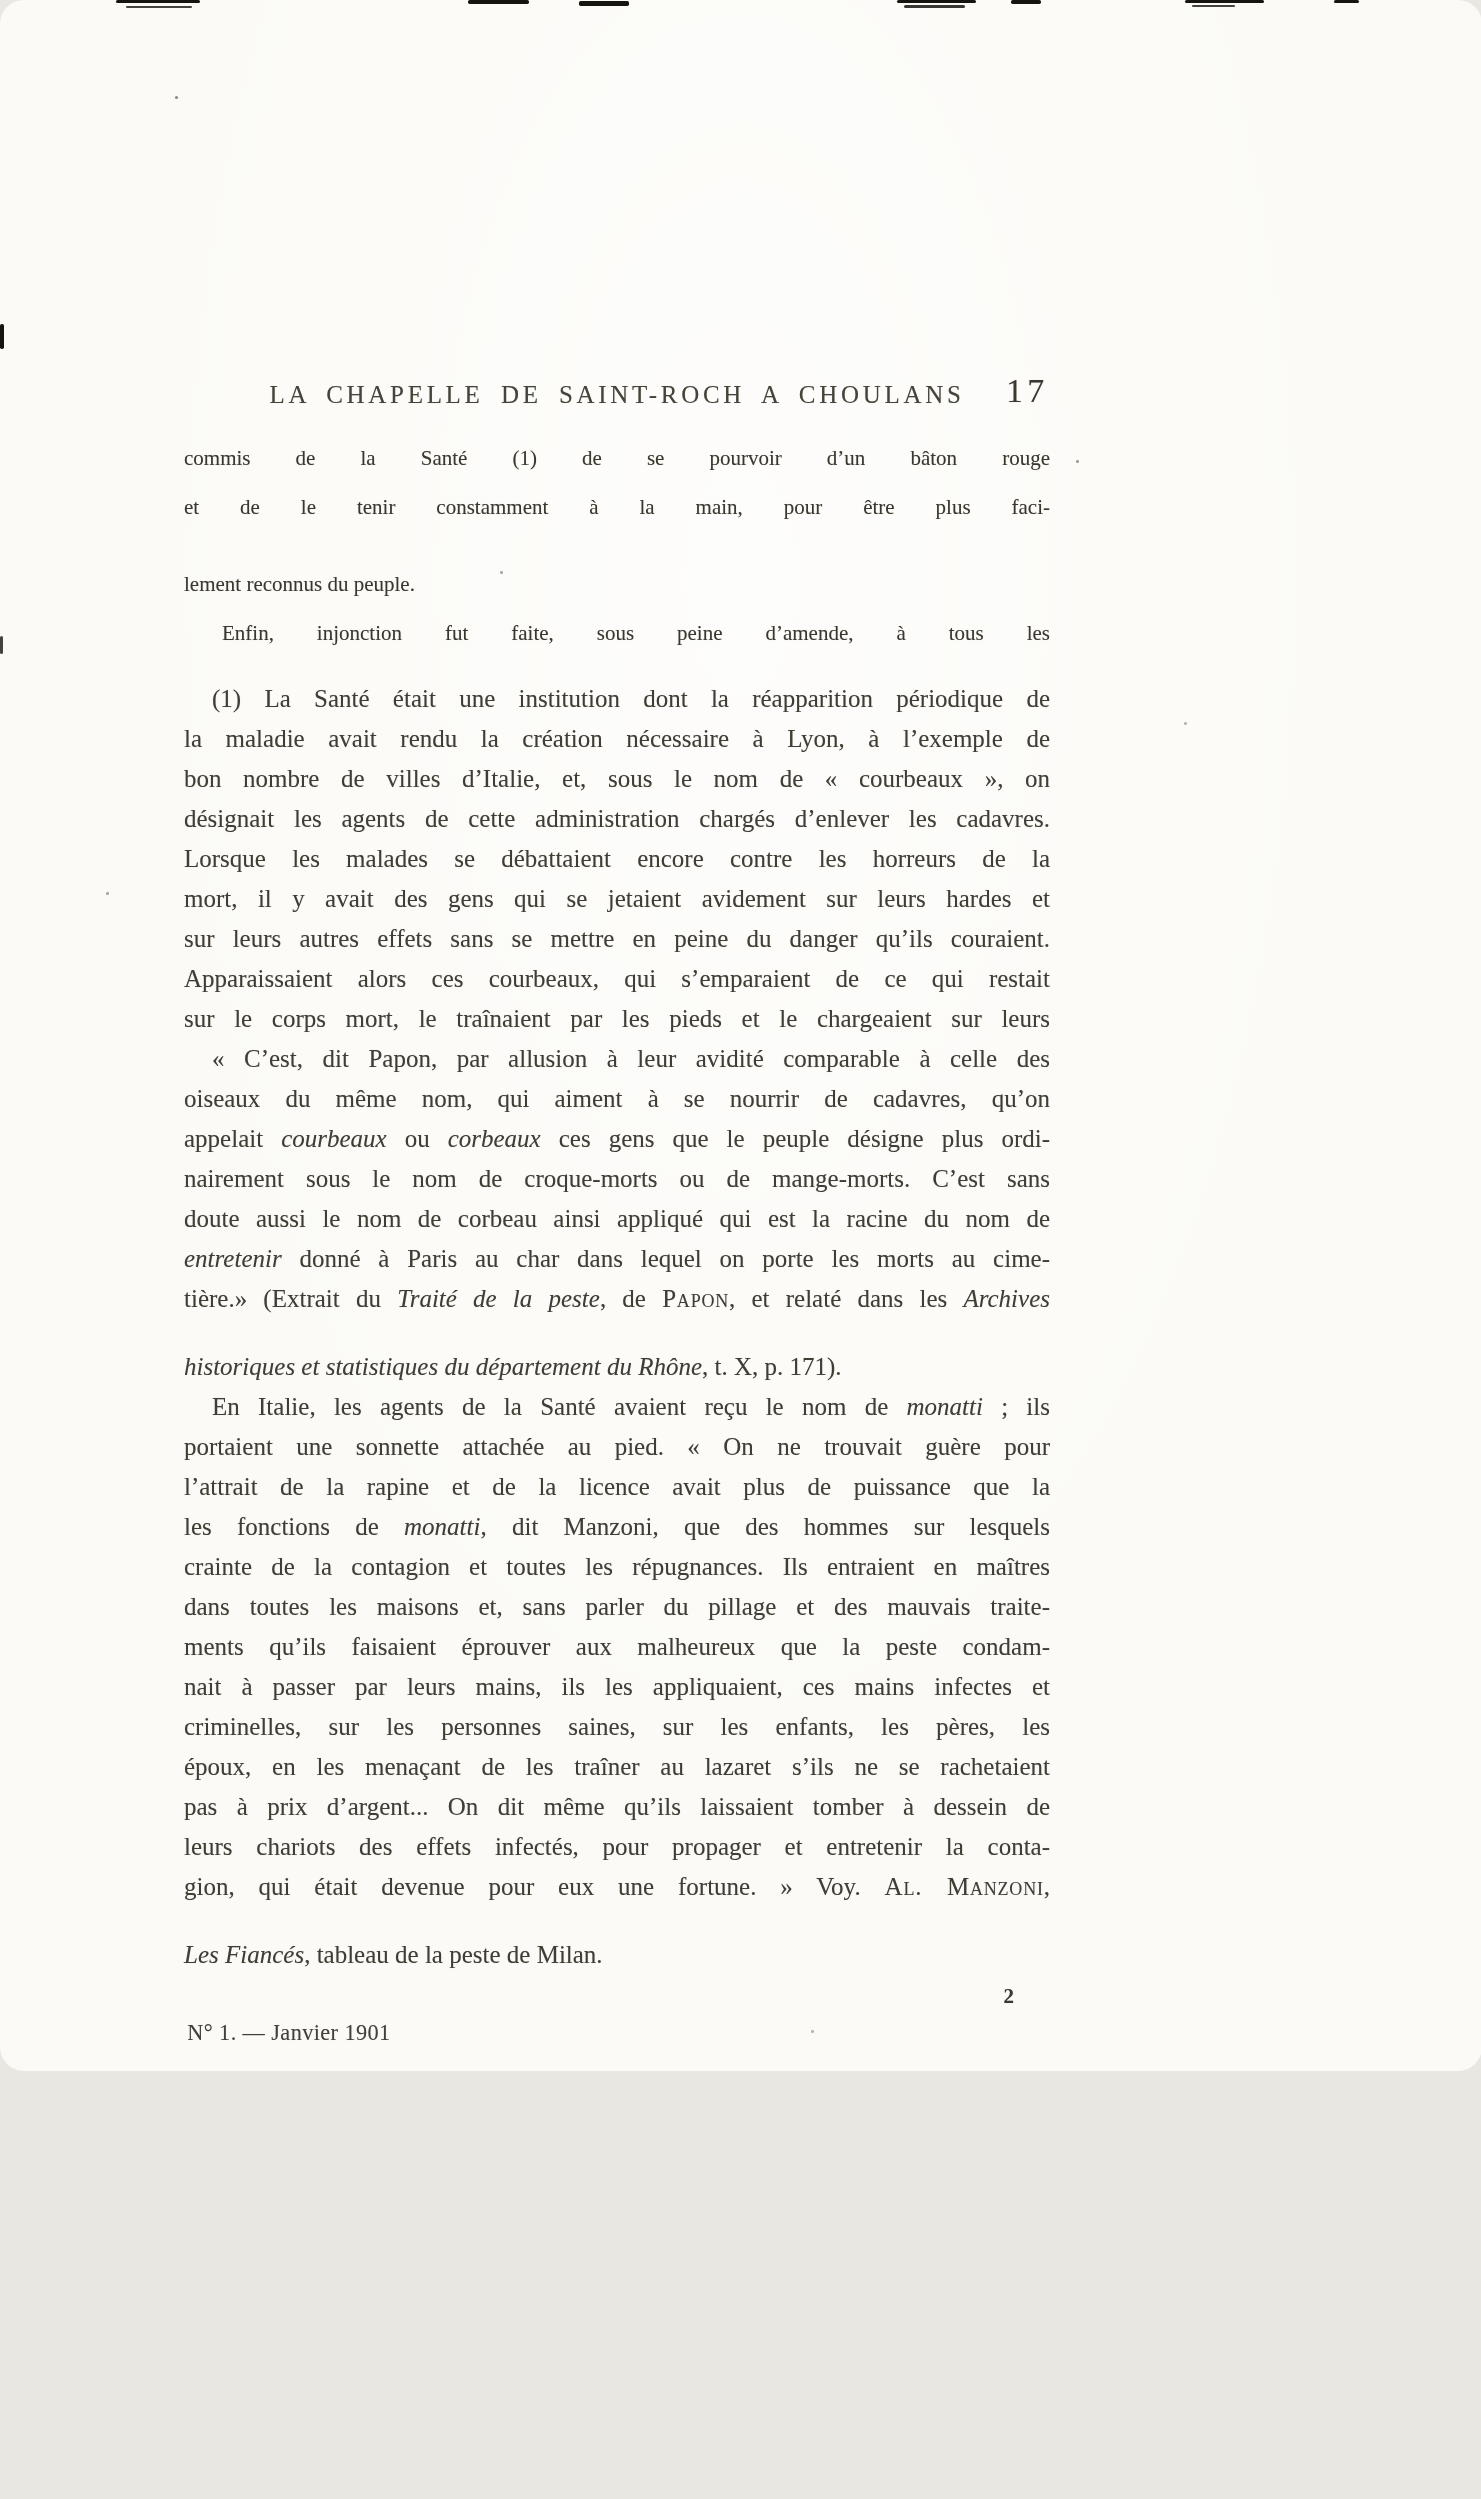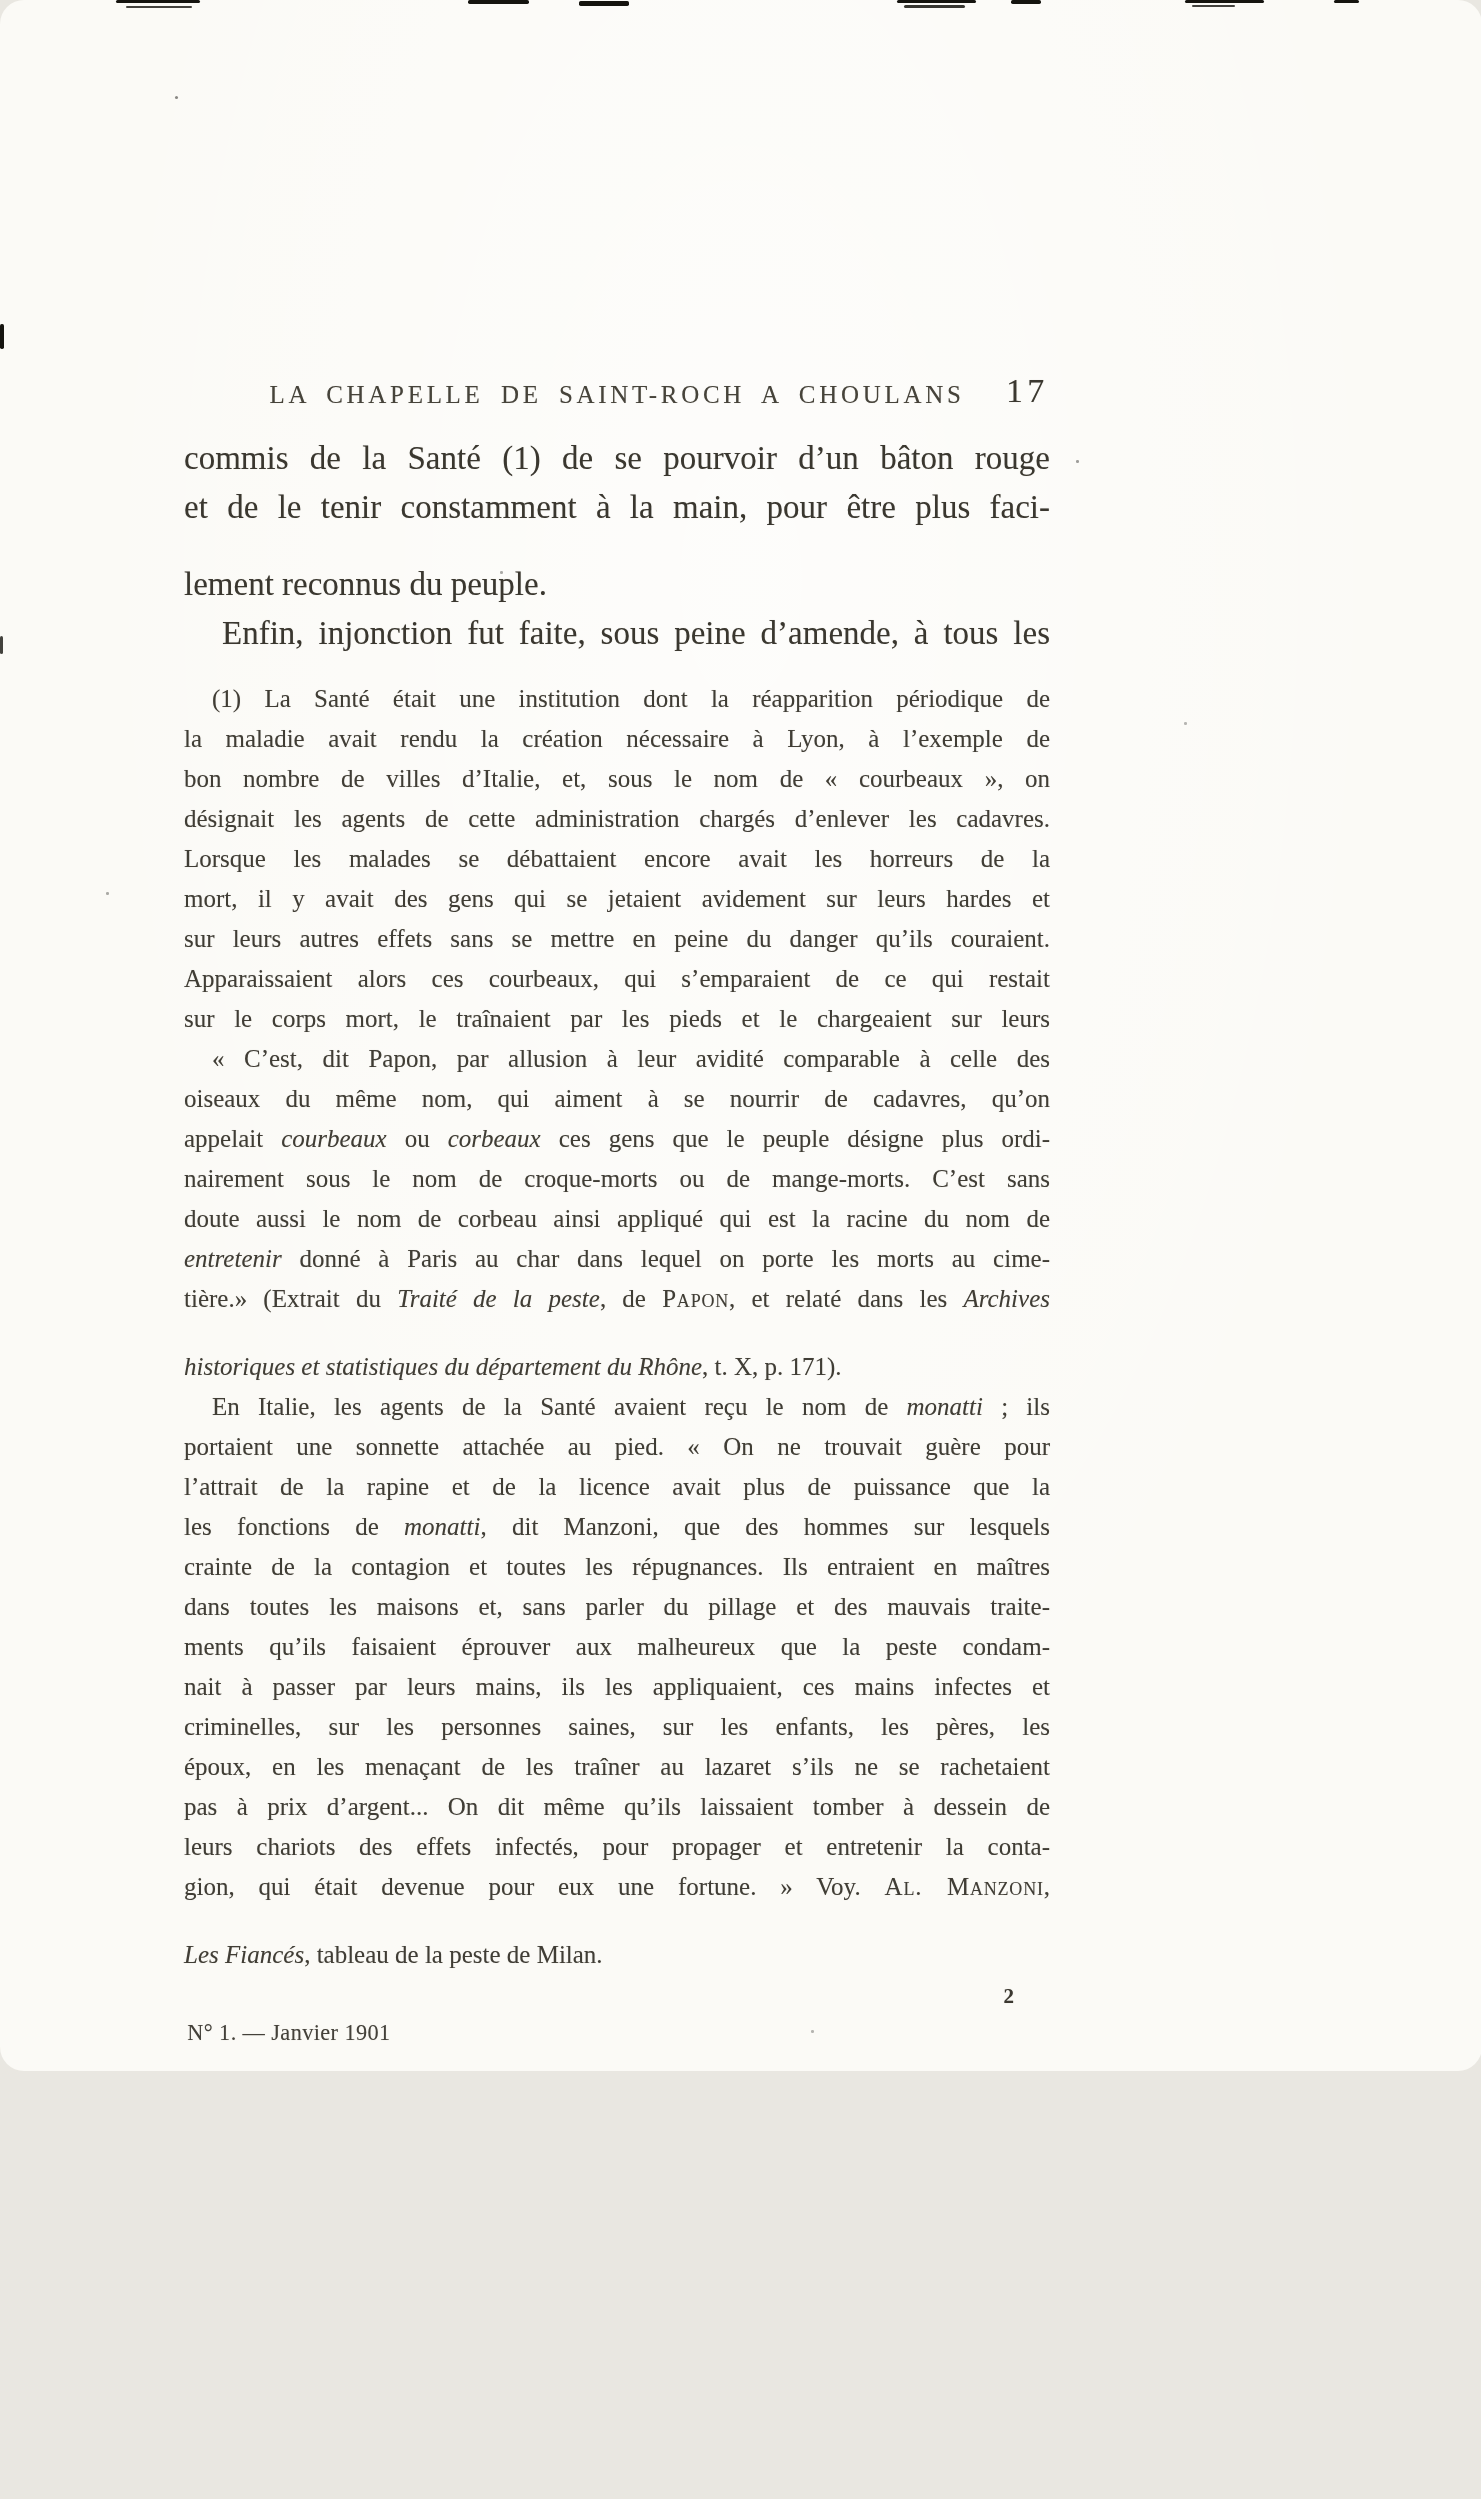--- a/index.html
+++ b/index.html
@@ -25,21 +25,21 @@
     text-align:center; font-size:25px; letter-spacing:3.7px; word-spacing:7.4px;
     color:#46433a;
   }
   .page-number {
     position:absolute; right:1.7px; top:-1.7px;
     font-size:34px; letter-spacing:4.1px; color:#3b3830;
   }
   
   .bodytext {
     position:absolute; left:184px; top:434px; width:866px;
-    font-size:33px; line-height:49px; color:#3a372f;
+    font-size:21px; line-height:49px; color:#3a372f;
   }
   .bodytext .tline.indent { text-indent:38px; }
   
   .footnote {
     position:absolute; left:184px; top:679px; width:866px;
     font-size:25px; line-height:40px; color:#403d35;
   }
   .footnote .tline.indent { text-indent:28px; }
   
   .tline { text-align:justify; text-align-last:justify; white-space:normal; }
@@ -104,21 +104,21 @@
       <div class="tline">et de le tenir constamment à la main, pour être plus faci-</div>
       <div class="tline end">lement reconnus du peuple.</div>
       <div class="tline indent">Enfin, injonction fut faite, sous peine d’amende, à tous les</div>
     </main>
 
   <section class="footnote">
       <div class="tline indent">(1) La Santé était une institution dont la réapparition périodique de</div>
       <div class="tline">la maladie avait rendu la création nécessaire à Lyon, à l’exemple de</div>
       <div class="tline">bon nombre de villes d’Italie, et, sous le nom de « courbeaux », on</div>
       <div class="tline">désignait les agents de cette administration chargés d’enlever les cadavres.</div>
-      <div class="tline">Lorsque les malades se débattaient encore avait les horreurs de la</div>
+      <div class="tline">Lorsque les malades se débattaient encore contre les horreurs de la</div>
       <div class="tline">mort, il y avait des gens qui se jetaient avidement sur leurs hardes et</div>
       <div class="tline">sur leurs autres effets sans se mettre en peine du danger qu’ils couraient.</div>
       <div class="tline">Apparaissaient alors ces courbeaux, qui s’emparaient de ce qui restait</div>
       <div class="tline">sur le corps mort, le traînaient par les pieds et le chargeaient sur leurs</div>
       <div class="tline indent">« C’est, dit Papon, par allusion à leur avidité comparable à celle des</div>
       <div class="tline">oiseaux du même nom, qui aiment à se nourrir de cadavres, qu’on</div>
       <div class="tline">appelait <i>courbeaux</i> ou <i>corbeaux</i> ces gens que le peuple désigne plus ordi-</div>
       <div class="tline">nairement sous le nom de croque-morts ou de mange-morts. C’est sans</div>
       <div class="tline">doute aussi le nom de corbeau ainsi appliqué qui est la racine du nom de</div>
       <div class="tline"><i>entretenir</i> donné à Paris au char dans lequel on porte les morts au cime-</div>

